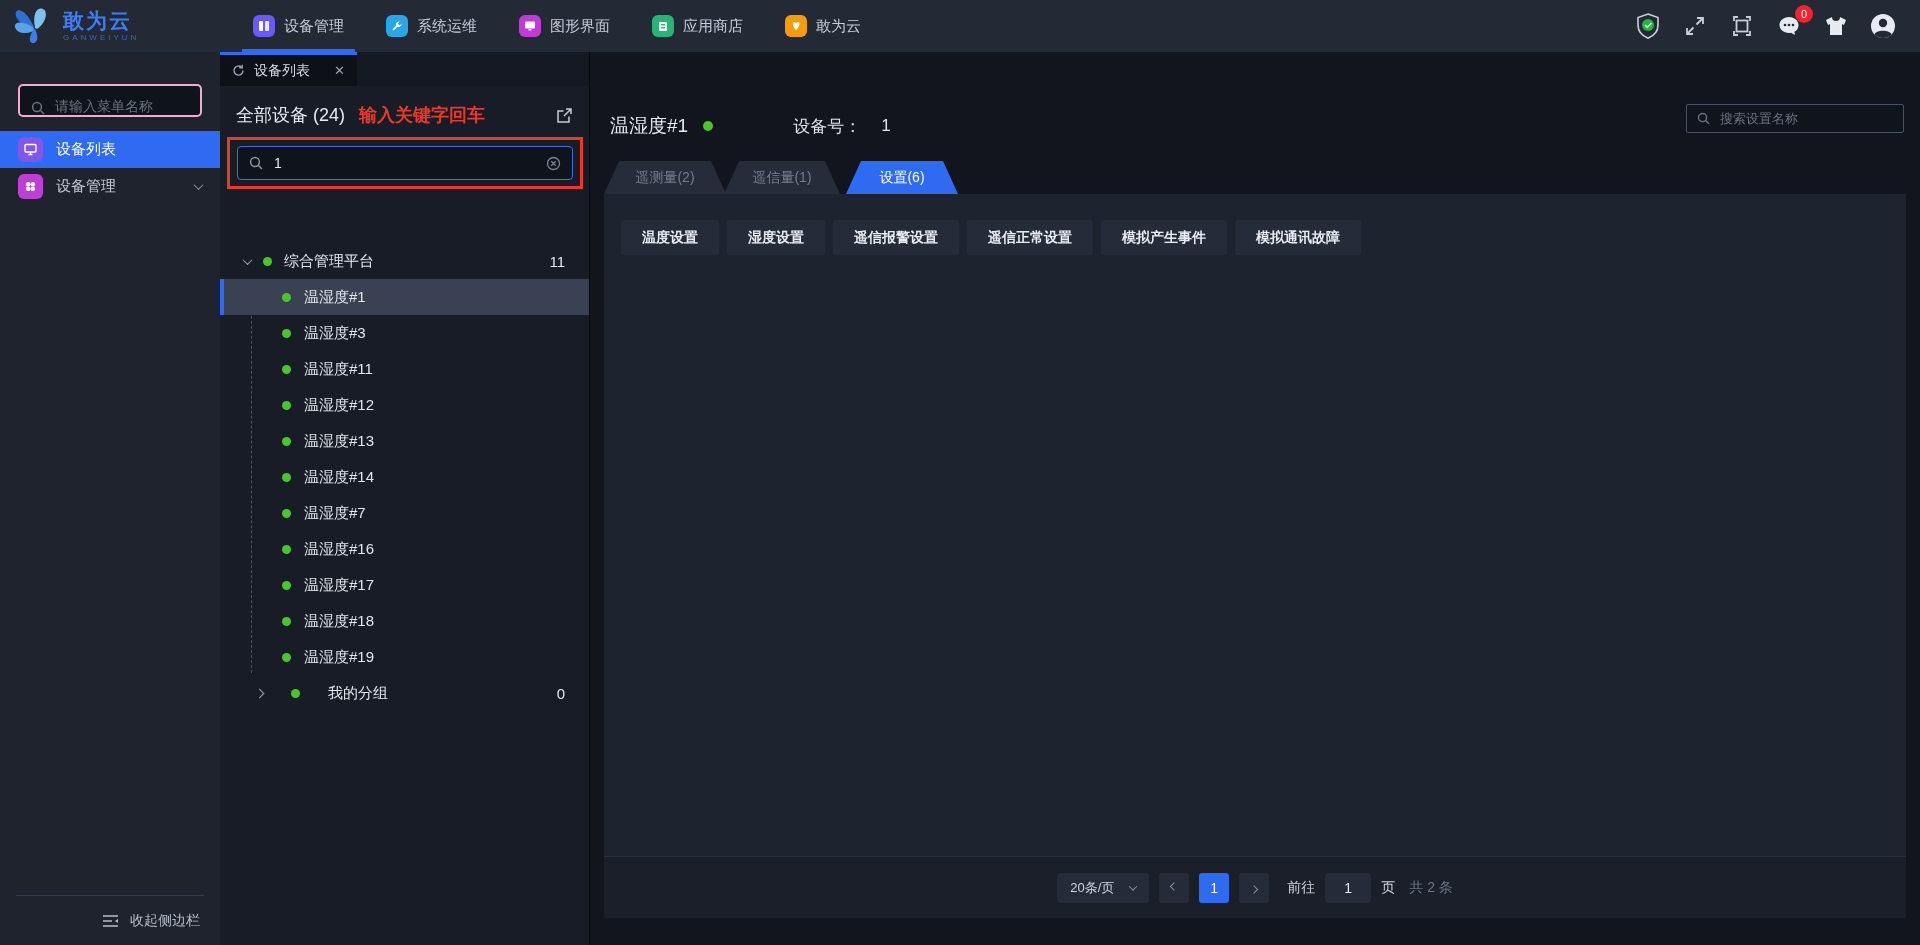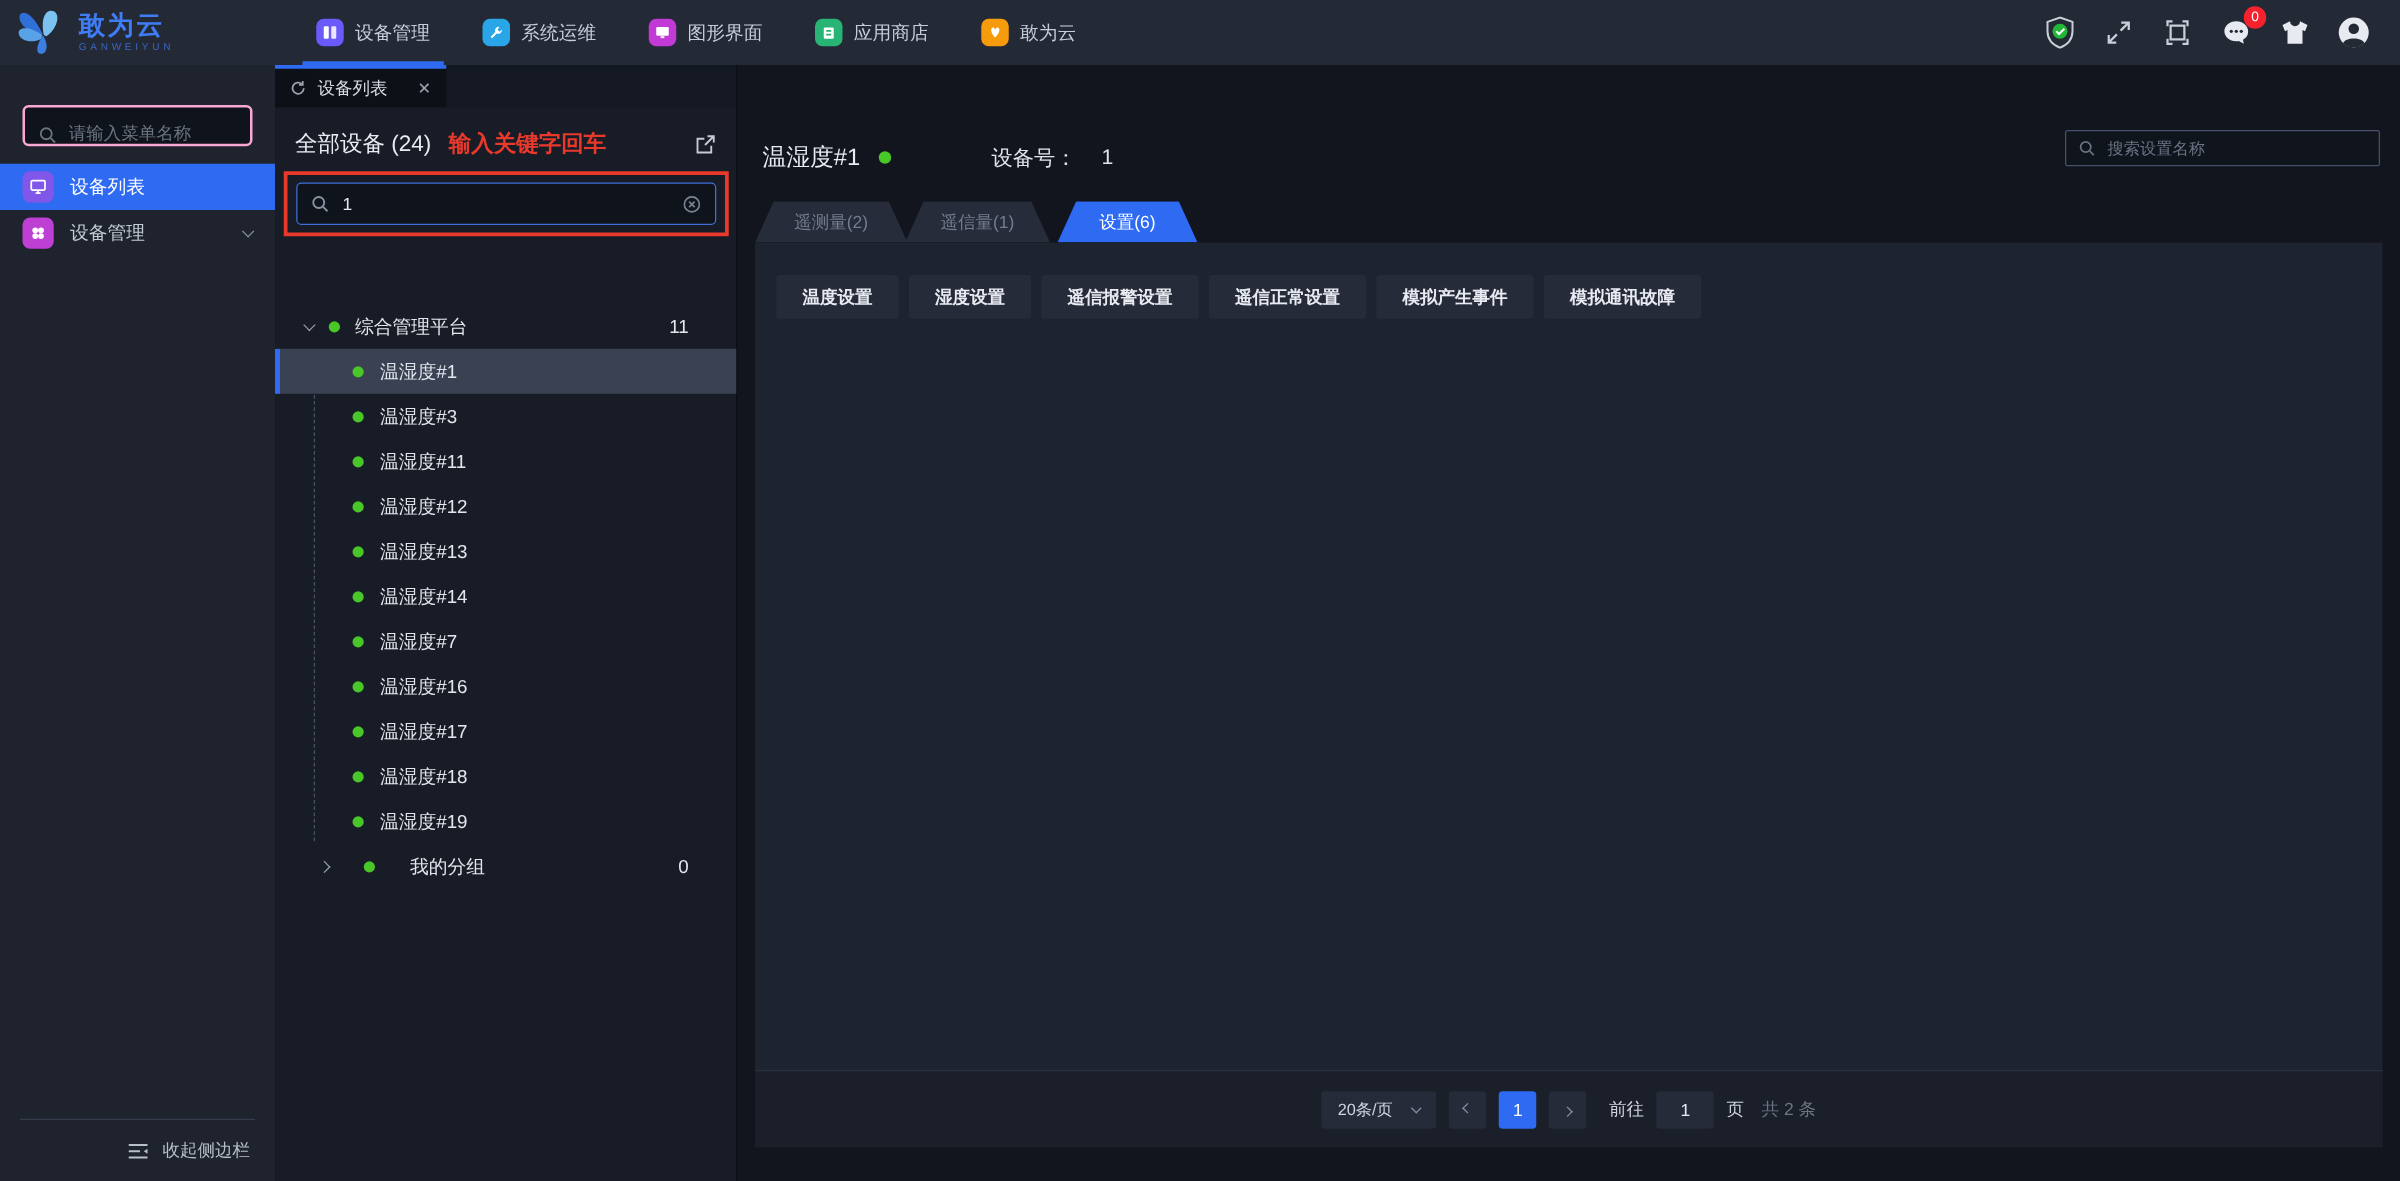--- a/index.html
+++ b/index.html
@@ -53,36 +53,36 @@
   .annot-text{color:#e8392b;font-size:18px;font-weight:bold;margin-left:14px;white-space:nowrap;}
   .ext-link{margin-left:auto;cursor:pointer;display:flex;}
   .redbox{margin:9px 6px 0 7px;border:3px solid #e8392b;padding:6px 7px;}
   .p2search{height:34px;border:1px solid #3f6fd8;border-radius:4px;background:#0f131b;
             display:flex;align-items:center;gap:9px;padding:0 11px;}
   .p2search input{flex:1;background:transparent;border:none;outline:none;color:#e6e9ef;font-size:14px;min-width:0;}
   .clear-btn{display:flex;cursor:pointer;}
   .tree{margin-top:54px;}
   .tree-row{height:36px;display:flex;align-items:center;font-size:15px;color:#e2e6ed;cursor:pointer;position:relative;}
   .tree-root{padding:0 0 0 24px;gap:12px;}
-  .tree-count{position:absolute;right:38px;color:#e2e6ed;}
+  .tree-count{position:absolute;right:24px;color:#e2e6ed;}
   .tree-children{position:relative;}
   .tree-children::before{content:"";position:absolute;left:31px;top:2px;bottom:2px;border-left:1px dashed #4a5162;}
   .tree-item{padding-left:62px;gap:13px;}
   .tree-item.selected{background:#3a4152;box-shadow:inset 4px 0 0 #2e6bf2;}
   .tree-group{padding-left:36px;gap:28px;}
   .dot{width:9px;height:9px;border-radius:50%;background:#49c628;flex-shrink:0;}
 
   .chev{display:inline-block;width:7px;height:7px;border-right:1.6px solid currentColor;border-bottom:1.6px solid currentColor;}
   .chev.down{transform:rotate(45deg) translate(-1px,-1px);}
   .chev.right{transform:rotate(-45deg);}
   .tree .chev{color:#9aa1ae;}
 
   
   .main{flex:1;background:#12151d;display:flex;flex-direction:column;position:relative;min-width:0;}
-  .main-search{position:absolute;top:52px;right:16px;width:252px;height:29px;border:1px solid #46506a;
+  .main-search{position:absolute;top:52px;right:16px;width:218px;height:29px;border:1px solid #46506a;
                border-radius:2px;background:#10141c;display:flex;align-items:center;gap:8px;padding:0 10px;}
   .main-search input{flex:1;background:transparent;border:none;outline:none;color:#cfd4de;font-size:13px;min-width:0;}
   .main-search input::placeholder{color:#6a7384;}
   .main-header{margin:60px 0 0 20px;display:flex;align-items:center;height:28px;}
   .dev-title{color:#e8ebf1;font-size:19px;}
   .hdot{width:10px;height:10px;border-radius:50%;background:#49c628;margin-left:15px;}
   .dev-no-label{margin-left:80px;color:#dfe3ea;font-size:17px;}
   .dev-no-value{margin-left:20px;color:#dfe3ea;font-size:17px;}
   .main-tabs{display:flex;margin:21px 0 0 14px;align-items:flex-end;}
   .trap{height:33px;display:flex;align-items:center;justify-content:center;font-size:14px;cursor:pointer;

